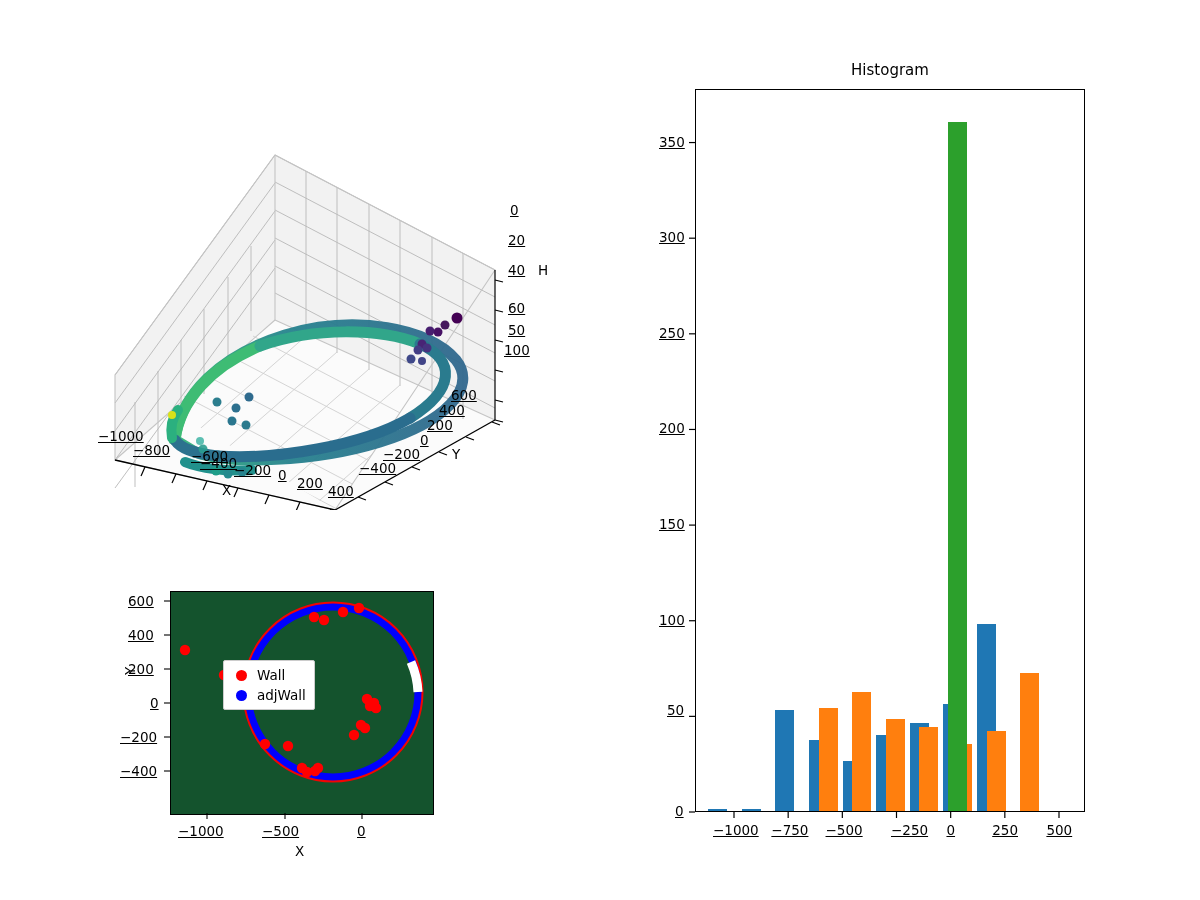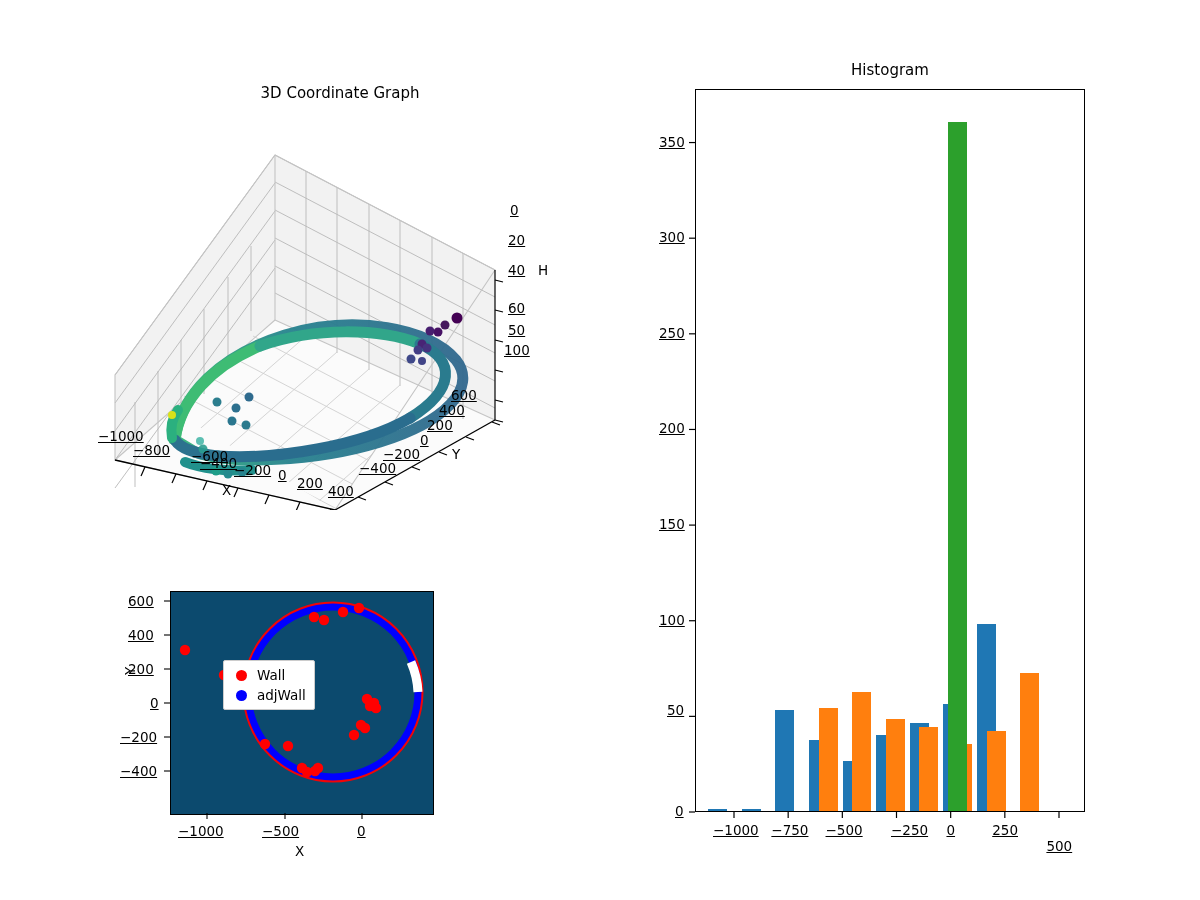--- a/index.html
+++ b/index.html
@@ -19,21 +19,21 @@
 
   
   #ax3d{left:100px;top:70px;width:480px;height:440px;}
   #ax3d .title3d{top:14px;left:0;}
 
   
   #ax2d{left:130px;top:565px;width:350px;height:295px;}
   #ax2d .title2d{top:2px;left:-10px;width:350px;}
   .frame2d{
     position:absolute;left:40px;top:26px;width:262px;height:222px;
-    border:1.1px solid #000;background:#0c4a6e;overflow:hidden;
+    border:1.1px solid #000;background:#14532d;overflow:hidden;
   }
   .legendbox{
     position:absolute;background:#fff;border:0.9px solid #cccccc;
     border-radius:2px;font-size:13px;color:#000;
     padding:4px 8px 4px 6px;
   }
   .legrow{display:flex;align-items:center;height:20px;}
   .legdot{width:11px;height:11px;border-radius:50%;margin:0 10px 0 6px;flex:0 0 auto;}
   .legtxt{font-size:13.5px;}
 
@@ -45,21 +45,20 @@
   }
   .histtitle{top:-28px;left:0;width:390px;}
   .bar{position:absolute;bottom:0;}
 </style>
 </head>
 <body>
 
 <div class="figure">
 
   <div class="axes" id="ax3d">
-    <div class="title title3d">3D Coordinate Graph</div>
     <svg width="480" height="440" style="position:absolute;left:0;top:0;">
       <defs>
         <clipPath id="floorclip">
           <polygon points="15,305 175,85 395,200 235,440"></polygon>
         </clipPath>
         <linearGradient id="ringgrad" x1="0" y1="0" x2="1" y2="0">
           <stop offset="0%" stop-color="#35b779"></stop>
           <stop offset="40%" stop-color="#26828e"></stop>
           <stop offset="100%" stop-color="#31688e"></stop>
         </linearGradient>
@@ -348,17 +347,17 @@
         <div class="ticklbl" style="left: -36px; top: 140.19px;">300</div>
         <div class="ticklbl" style="left: -36px; top: 44.5556px;">350</div>
       </div>
     <div id="hist-xlabels">
         <div class="ticklbl" style="left: 18px; top: 733px;">−1000</div>
         <div class="ticklbl" style="left: 76.3667px; top: 733px;">−750</div>
         <div class="ticklbl" style="left: 130.533px; top: 733px;">−500</div>
         <div class="ticklbl" style="left: 196px; top: 733px;">−250</div>
         <div class="ticklbl" style="left: 251.467px; top: 733px;">0</div>
         <div class="ticklbl" style="left: 297.233px; top: 733px;">250</div>
-        <div class="ticklbl" style="left: 351.4px; top: 733px; margin-top: 16px;">500</div>
+        <div class="ticklbl" style="left: 351.4px; top: 733px;">500</div>
       </div>
   </div>
 
 </div>
 
 </body></html>

